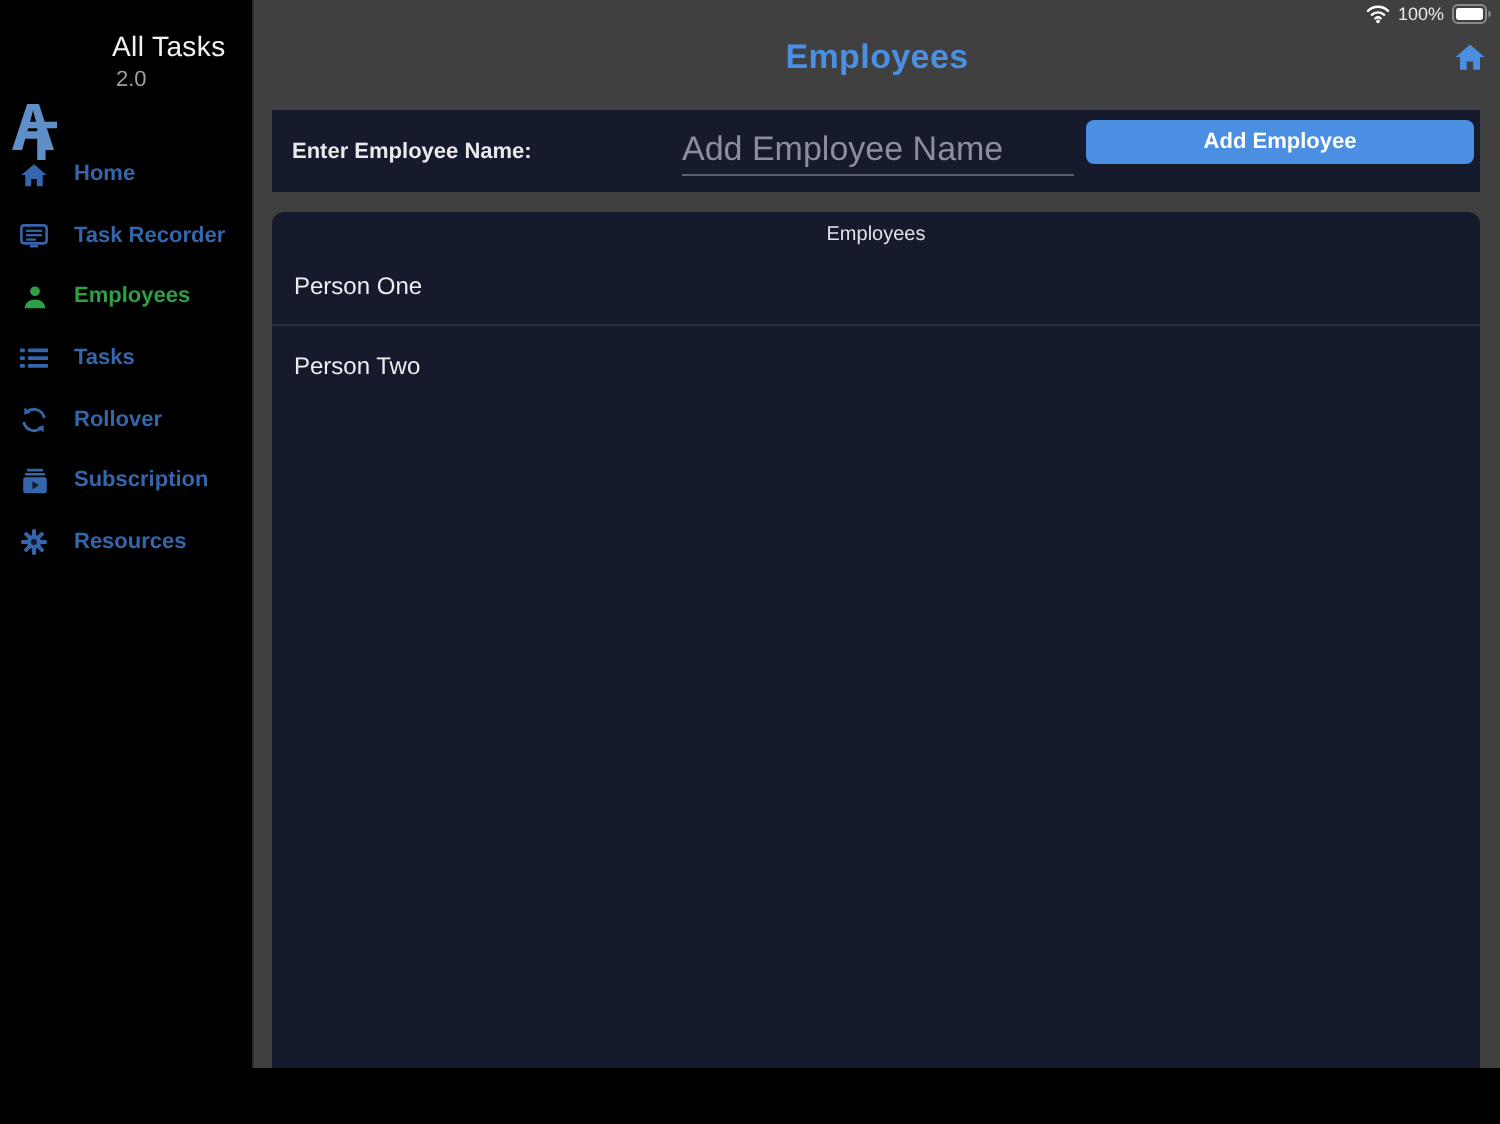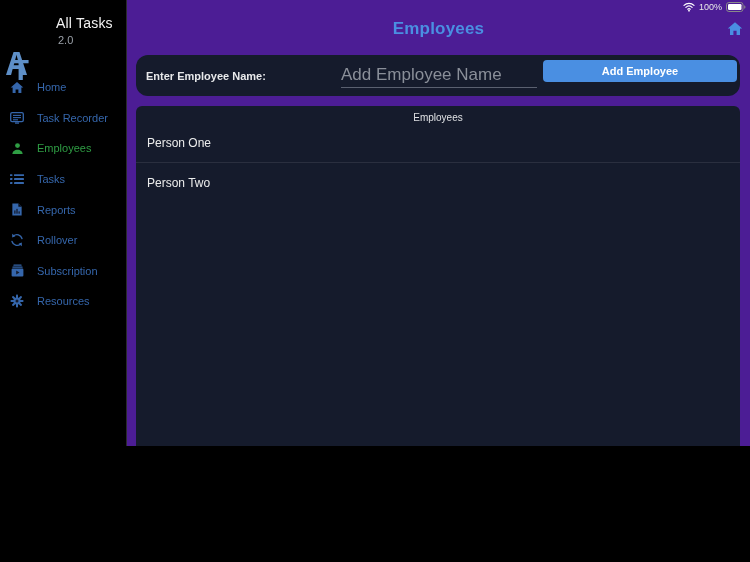--- a/index.html
+++ b/index.html
@@ -4,21 +4,21 @@
 <style>
   :root{
     --accent:#4a8fe2;
     --sidebar-blue:#3566ab;
     --active-green:#2f9e44;
     --panel-bg:#151b2c;
     --logo-blue:#5e8fc7;
   }
   *{margin:0;padding:0;box-sizing:border-box;}
   body{background:#000;font-family:"Liberation Sans",sans-serif;}
-  .screen{position:relative;width:750px;height:446px;background:#4c1d95;overflow:hidden;}
+  .screen{position:relative;width:750px;height:534px;background:#404040;overflow:hidden;}
 
   
   .status-bar{position:absolute;top:0;left:0;right:0;height:14px;color:#e9e9e9;font-size:9px;}
   .status-left{position:absolute;left:6px;top:2px;display:flex;gap:8px;align-items:center;}
   .status-time{font-weight:700;}
   .status-date{color:#cfcfcf;font-weight:600;}
   .status-right{position:absolute;right:4px;top:2px;display:flex;gap:4px;align-items:center;}
   .status-right svg{display:block;}
 
   
@@ -29,30 +29,30 @@
   .logo-t{font-size:29px;font-weight:700;margin-left:-15px;position:relative;top:5px;}
   .app-name-block{padding-top:3px;}
   .app-name{font-size:14px;color:#f2f2f2;letter-spacing:.2px;}
   .app-version{font-size:11px;color:#9aa0a8;margin-top:3px;margin-left:2px;}
 
   .nav{position:absolute;top:72px;left:0;right:0;}
   .nav-item{height:30.6px;display:flex;align-items:center;padding-left:10px;gap:13px;color:var(--sidebar-blue);cursor:pointer;}
   .nav-item.active{color:var(--active-green);}
   .nav-icon{width:14px;height:14px;display:flex;align-items:center;justify-content:center;flex:0 0 14px;}
   .nav-icon svg{display:block;}
-  .nav-label{font-size:11px;font-weight:400;}
+  .nav-label{font-size:11px;font-weight:700;}
 
   .back-chevron{position:absolute;left:57px;bottom:6px;color:var(--accent);font-size:15px;font-weight:700;cursor:pointer;line-height:1;}
 
   
   .main{position:absolute;left:127px;top:0;right:0;bottom:0;}
   .page-title{position:absolute;top:19px;left:0;right:0;text-align:center;font-size:17px;font-weight:700;color:var(--accent);letter-spacing:.2px;}
   .home-button{position:absolute;top:21px;right:7px;width:16px;height:15px;cursor:pointer;color:var(--accent);}
 
-  .form-panel{position:absolute;left:9px;top:55px;width:604px;height:41px;background:var(--panel-bg);border-radius:12px;}
+  .form-panel{position:absolute;left:9px;top:55px;width:604px;height:41px;background:var(--panel-bg);border-radius:0;}
   .form-label{position:absolute;left:10px;top:50%;transform:translateY(-50%);font-size:11px;font-weight:600;color:#e8e9eb;}
   .name-input{position:absolute;left:205px;top:7px;width:196px;height:26px;background:transparent;border:none;border-bottom:1px solid #5a6070;font-size:17px;color:#fff;outline:none;font-family:"Liberation Sans",sans-serif;}
   .name-input::placeholder{color:#8a8f99;}
   .add-btn{position:absolute;left:407px;top:5px;width:194px;height:22px;background:var(--accent);border:none;border-radius:4px;color:#fff;font-size:11px;font-weight:600;cursor:pointer;font-family:"Liberation Sans",sans-serif;}
 
   .list-panel{position:absolute;left:9px;top:106px;width:604px;height:447px;background:var(--panel-bg);border-radius:6px;overflow:hidden;}
   .list-title{text-align:center;font-size:10px;color:#dfe1e4;padding-top:6px;height:17px;}
   .list-row{height:39px;display:flex;align-items:center;padding-left:11px;font-size:12px;color:#eceded;cursor:pointer;}
   .row-divider{height:1px;background:rgba(255,255,255,0.09);}
 
@@ -138,32 +138,20 @@
             <rect x="4" y="1.2" width="10" height="1.9" rx="0.4" fill="currentColor"></rect>
             <rect x="0" y="5.1" width="2.4" height="1.9" rx="0.4" fill="currentColor"></rect>
             <rect x="4" y="5.1" width="10" height="1.9" rx="0.4" fill="currentColor"></rect>
             <rect x="0" y="9" width="2.4" height="1.9" rx="0.4" fill="currentColor"></rect>
             <rect x="4" y="9" width="10" height="1.9" rx="0.4" fill="currentColor"></rect>
           </svg>
         </span>
         <span class="nav-label">Tasks</span>
       </div>
 
-      <div class="nav-item">
-        <span class="nav-icon">
-          <svg width="12" height="13" viewBox="0 0 12 14">
-            <path d="M1 .5h6.5L11 4v9.5H1Z" fill="currentColor"></path>
-            <path d="M7.5 .5 11 4H7.5Z" fill="#0b0f1a"></path>
-            <rect x="3" y="8" width="1.4" height="3.5" fill="#151b2c"></rect>
-            <rect x="5.3" y="6.3" width="1.4" height="5.2" fill="#151b2c"></rect>
-            <rect x="7.6" y="9" width="1.4" height="2.5" fill="#151b2c"></rect>
-          </svg>
-        </span>
-        <span class="nav-label">Reports</span>
-      </div>
 
       <div class="nav-item">
         <span class="nav-icon">
           <svg width="14" height="14" viewBox="0 0 14 14">
             <path d="M12 5.5A5.3 5.3 0 0 0 3.4 3" stroke="currentColor" stroke-width="1.4" fill="none" stroke-linecap="round"></path>
             <polygon points="2.2,0.8 2.2,4.4 5.4,3.2" fill="currentColor"></polygon>
             <path d="M2 8.5A5.3 5.3 0 0 0 10.6 11" stroke="currentColor" stroke-width="1.4" fill="none" stroke-linecap="round"></path>
             <polygon points="11.8,13.2 11.8,9.6 8.6,10.8" fill="currentColor"></polygon>
           </svg>
         </span>

